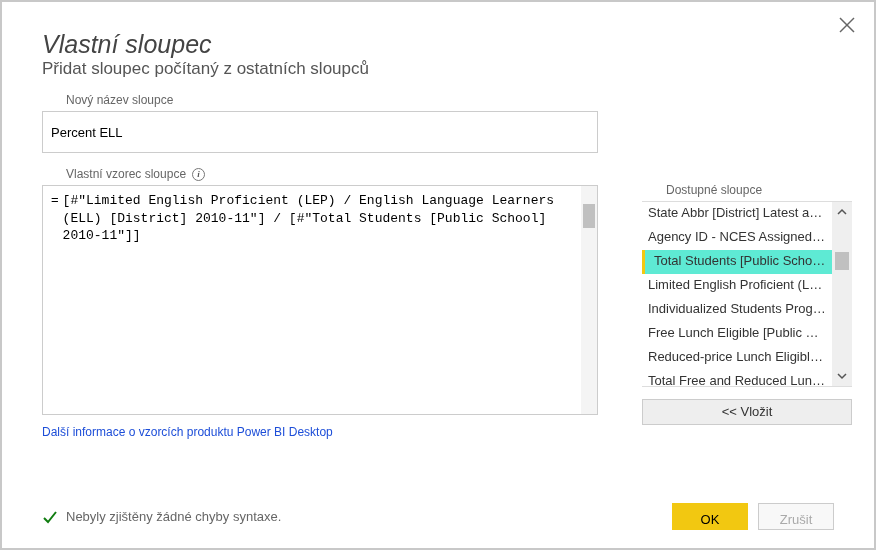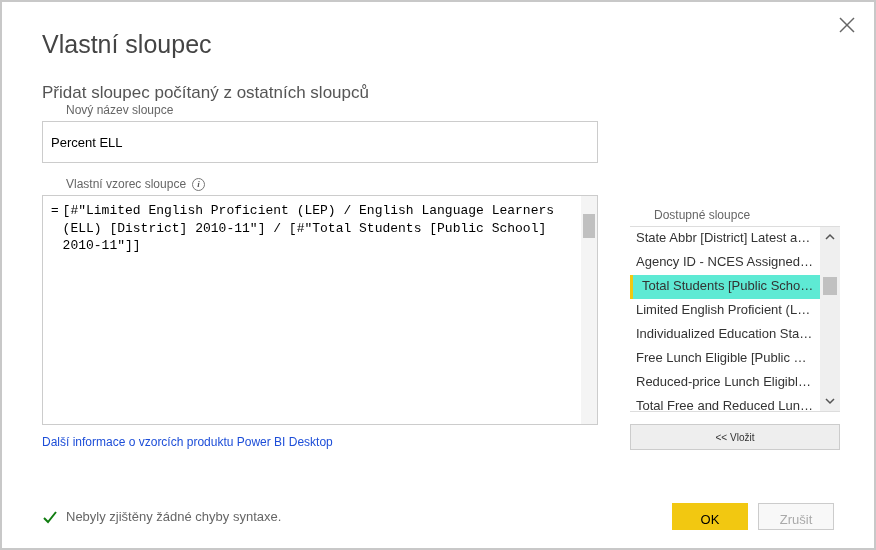--- a/index.html
+++ b/index.html
@@ -20,26 +20,27 @@
     height: 18px;
     cursor: pointer;
     color: #555;
   }
   .close-btn svg { width: 18px; height: 18px; stroke: #666; stroke-width: 1.5; }
   .content { padding: 28px 40px 20px 40px; }
   h1 {
     font-size: 25px;
     font-weight: 300;
     color: #444;
-    margin-bottom: 24px;
+    font-style: italic;
   }
   .subtitle {
     font-size: 17px;
     font-weight: 400;
     color: #555;
+    margin-bottom: 14px;
   }
   .field-label {
     font-size: 12px;
     color: #666;
     margin-bottom: 4px;
     display: flex;
     align-items: center;
     gap: 6px;
     margin-left: 24px;
   }
@@ -61,22 +62,22 @@
     height: 42px;
     border: 1px solid #ccc;
     padding: 3px 8px;
     font-size: 13px;
     font-family: inherit;
     outline: none;
     margin-bottom: 14px;
   }
   .columns-row {
     display: flex;
-    gap: 32px;
-    align-items: flex-end;
+    gap: 44px;
+    align-items: center;
   }
   .left-col { flex: 0 0 556px; }
   .right-col { flex: 0 0 210px; }
   .formula-box {
     width: 556px;
     height: 230px;
     border: 1px solid #ccc;
     padding: 6px 8px;
     font-size: 13px;
     position: relative;
@@ -170,21 +171,21 @@
     top: 30px; left: 3px;
     width: 14px; height: 18px;
     background: #c0c0c0;
   }
   .insert-btn {
     width: 210px;
     height: 26px;
     margin-top: 12px;
     background: #eee;
     border: 1px solid #ccc;
-    font-size: 10px;
+    font-size: 13px;
     color: #333;
     cursor: pointer;
     font-family: inherit;
   }
   .footer {
     position: absolute;
     left: 40px; right: 40px;
     bottom: 18px;
     display: flex;
     align-items: center;
@@ -254,21 +255,21 @@
     </div>
 
     <div class="right-col">
       <div class="field-label">Dostupné sloupce</div>
       <div class="list-box">
         <div class="list-items" id="list-items">
             <div class="list-item">State Abbr [District] Latest av…</div>
             <div class="list-item">Agency ID - NCES Assigned […</div>
             <div class="list-item selected">Total Students [Public School…</div>
             <div class="list-item">Limited English Proficient (LE…</div>
-            <div class="list-item">Individualized Education State…</div>
+            <div class="list-item">Individualized Students Prog…</div>
             <div class="list-item">Free Lunch Eligible [Public Sc…</div>
             <div class="list-item">Reduced-price Lunch Eligible…</div>
             <div class="list-item partial">Total Free and Reduced Lunc…</div>
           </div>
         <div class="list-scroll">
           <div class="arrow">
             <svg width="10" height="10" viewBox="0 0 10 10">
                 <path d="M1 7 L5 3 L9 7" fill="none" stroke="#555" stroke-width="1.5"></path>
               </svg>
           </div>

